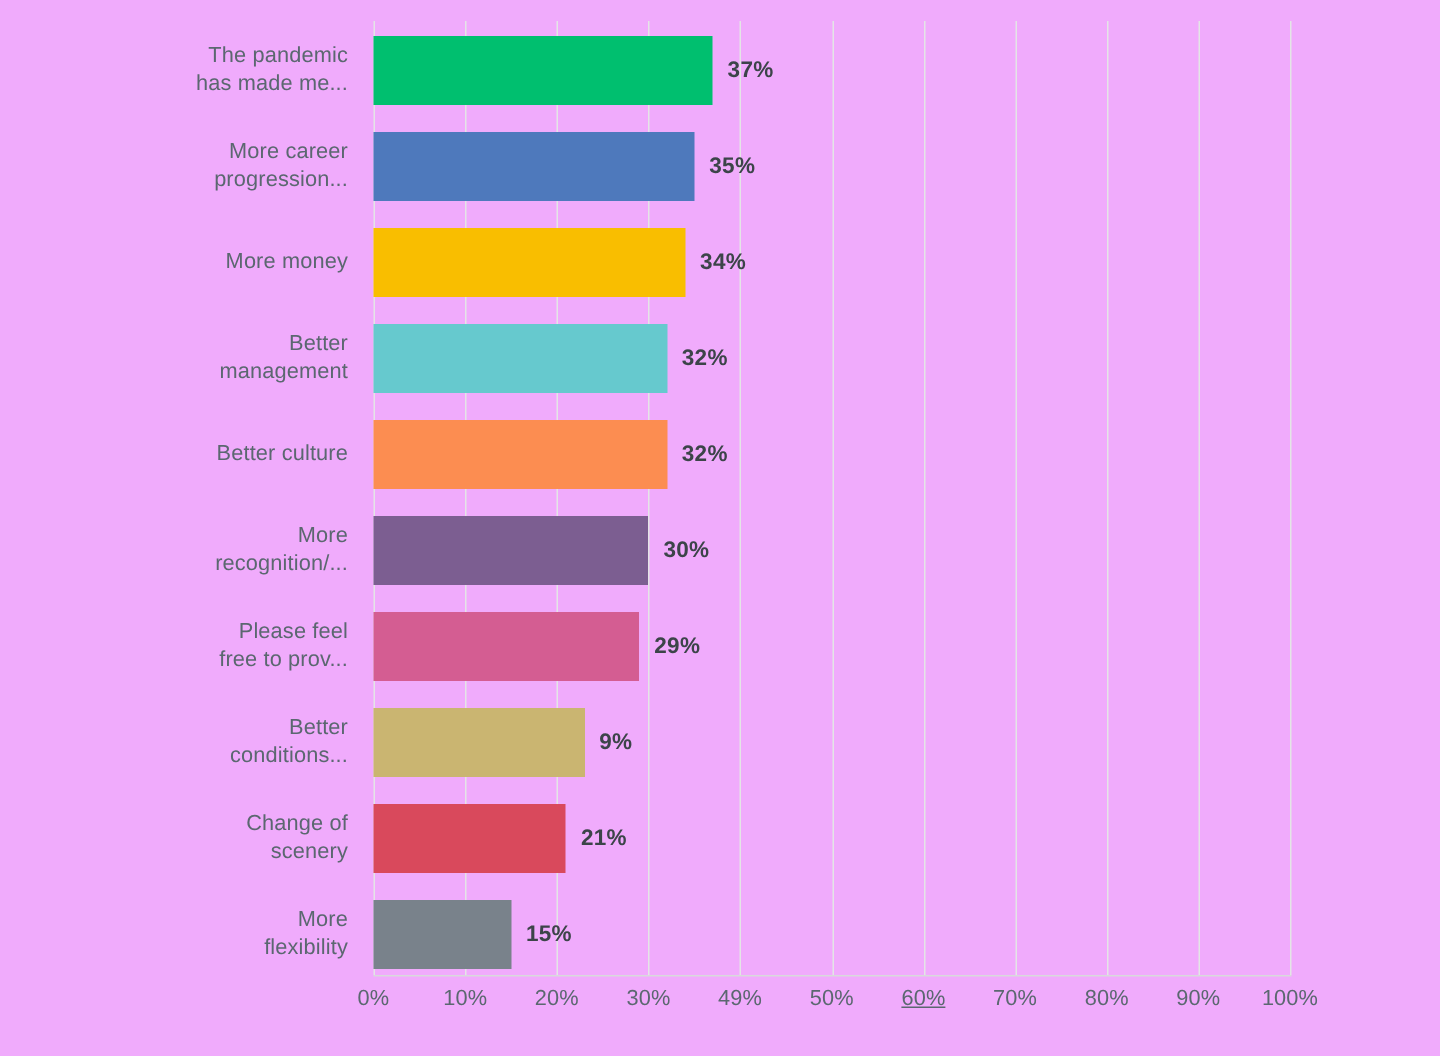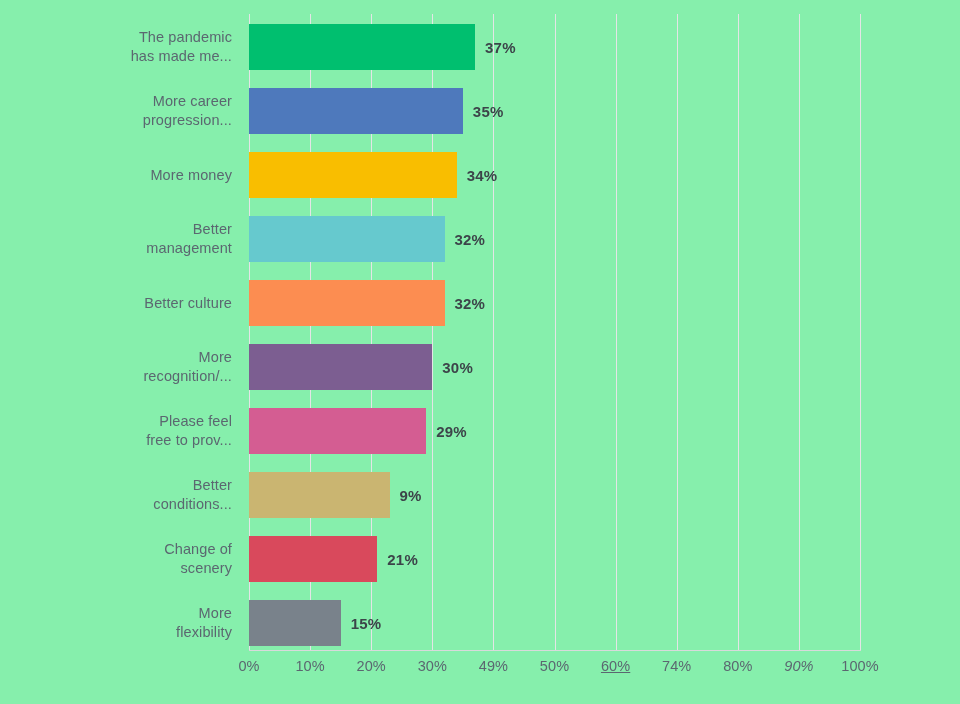--- a/index.html
+++ b/index.html
@@ -11,21 +11,21 @@
     height: 704px;
     background: #ffffff;
     font-family: "Liberation Sans", sans-serif;
     overflow: hidden;
   }
 
   #chart-root {
     position: relative;
     width: 960px;
     height: 704px;
-    background: #86efac;
+    background: #f0abfc;
   }
 
   
   
   
 
   .plot-area {
     position: absolute;
     left: 249px;
     top: 14px;
@@ -203,19 +203,19 @@
     </div>
 
   <div class="x-axis" id="x-axis">
       <div class="x-tick" style="left: 249px;">0%</div>
       <div class="x-tick" style="left: 310.1px;">10%</div>
       <div class="x-tick" style="left: 371.2px;">20%</div>
       <div class="x-tick" style="left: 432.3px;">30%</div>
       <div class="x-tick" style="left: 493.4px;">49%</div>
       <div class="x-tick" style="left: 554.5px;">50%</div>
       <div class="x-tick" style="left: 615.6px; text-decoration: underline;">60%</div>
-      <div class="x-tick" style="left: 676.7px;">74%</div>
+      <div class="x-tick" style="left: 676.7px;">70%</div>
       <div class="x-tick" style="left: 737.8px;">80%</div>
-      <div class="x-tick" style="left: 798.9px; font-style: italic;">90%</div>
+      <div class="x-tick" style="left: 798.9px;">90%</div>
       <div class="x-tick" style="left: 860px;">100%</div>
     </div>
 
 </div>
 
 </body></html>

